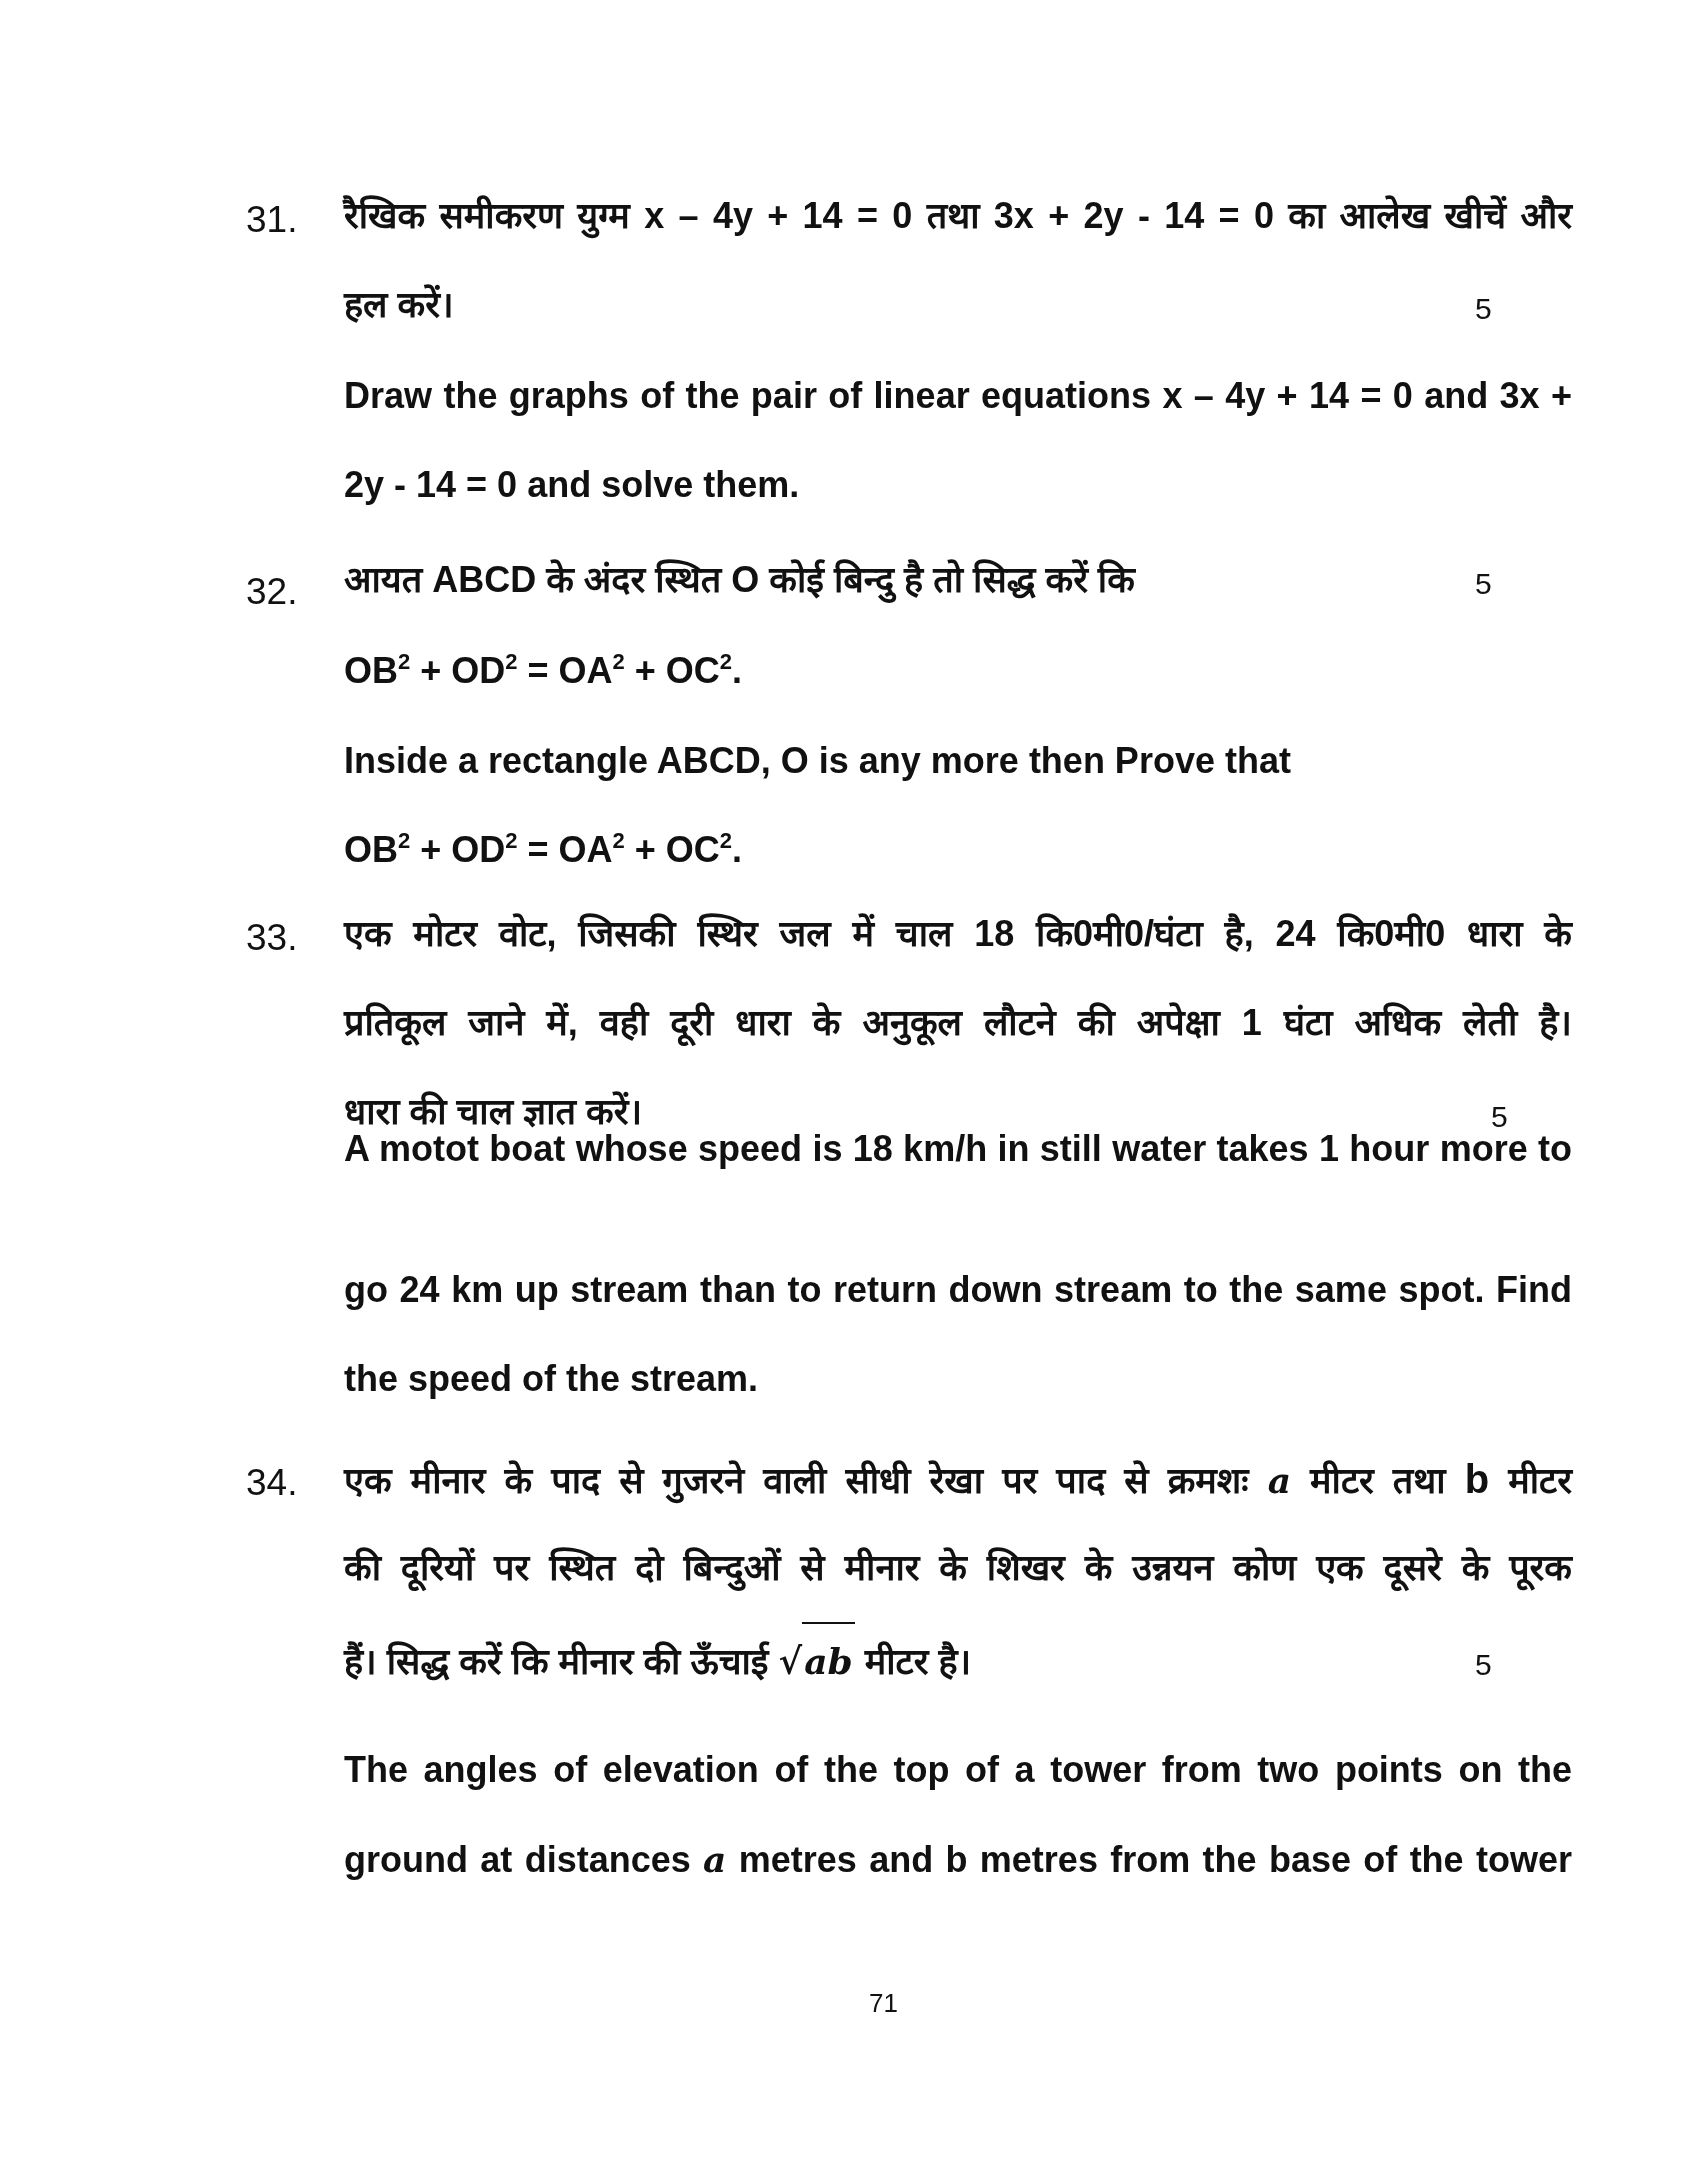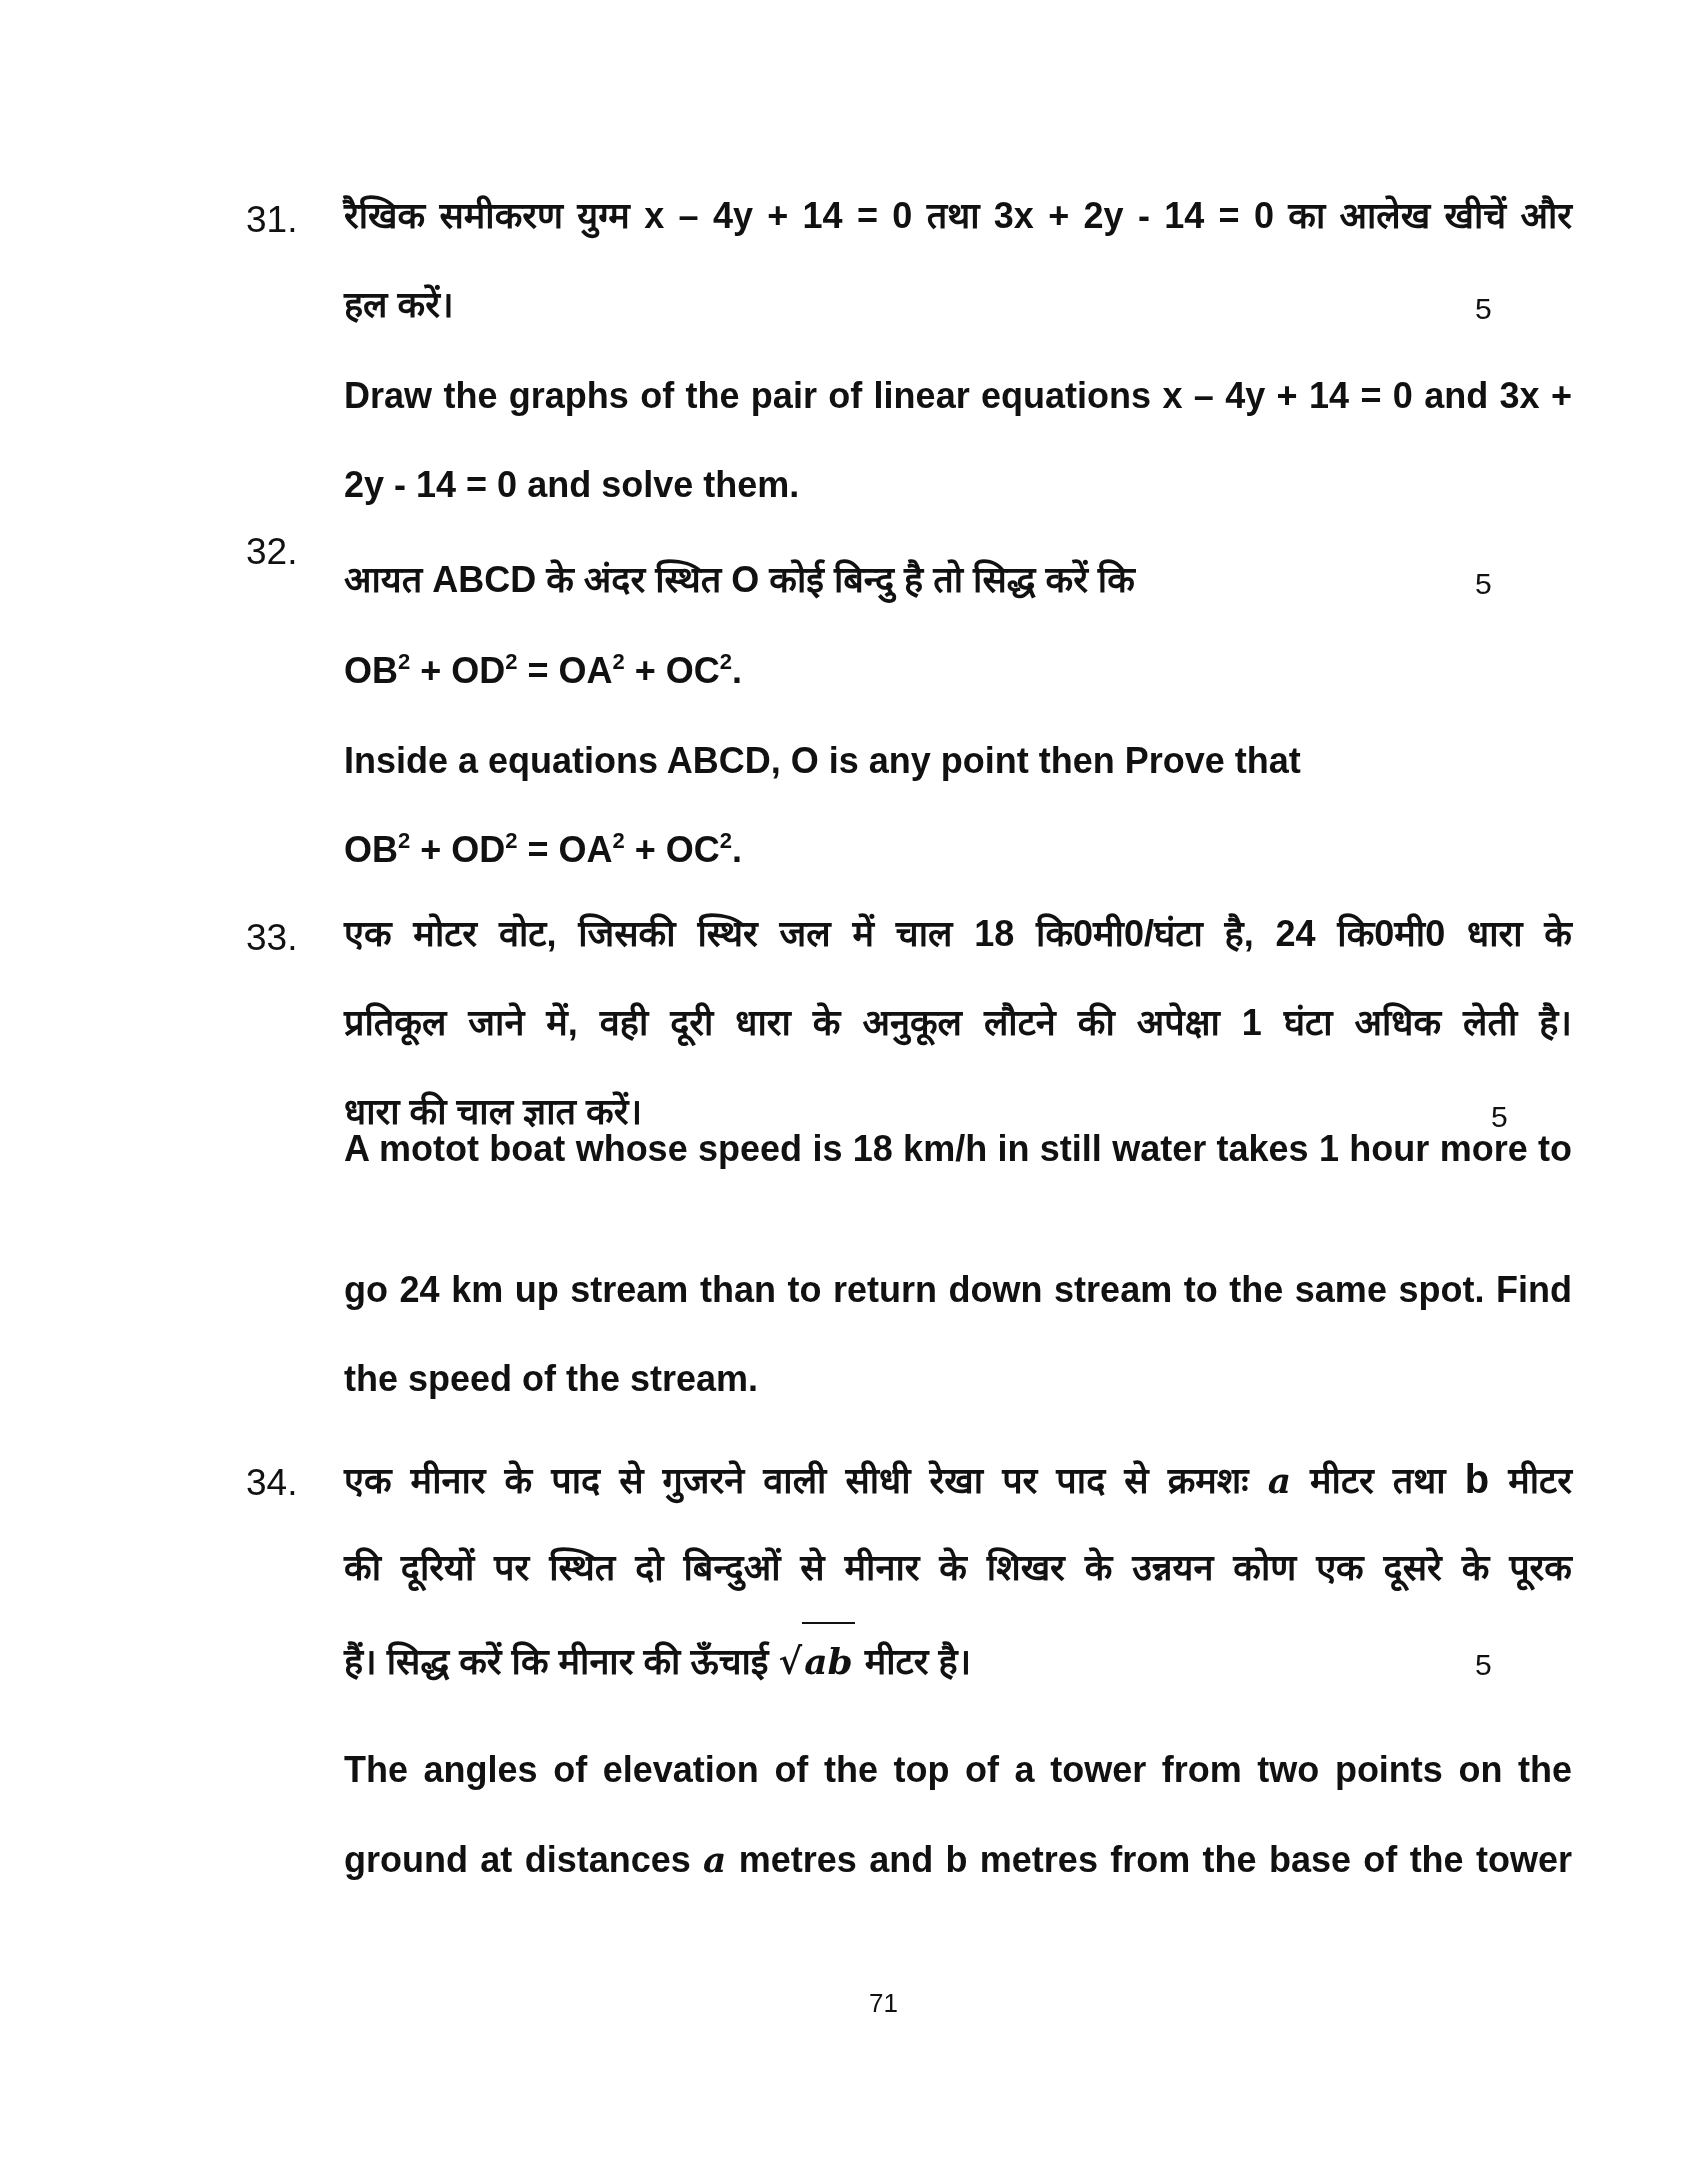--- a/index.html
+++ b/index.html
@@ -18,27 +18,27 @@
 </head>
 <body>
 
 <div class="qnum" style="top:198px;">31.</div>
 <div class="line just" style="top:194px;">रैखिक समीकरण युग्म x – 4y + 14 = 0 तथा 3x + 2y - 14 = 0 का आलेख खीचें और</div>
 <div class="line" style="top:283px;">हल करें।</div>
 <div class="marks" style="left:1475px; top:287px;">5</div>
 <div class="line just" style="top:374px;">Draw the graphs of the pair of linear equations x – 4y + 14 = 0 and 3x +</div>
 <div class="line" style="top:463px;">2y - 14 = 0 and solve them.</div>
 
-<div class="qnum" style="top:530px;">32.</div>
+<div class="qnum" style="top:570px;">32.</div>
 <div class="line" style="top:558px;">आयत ABCD के अंदर स्थित O कोई बिन्दु है तो सिद्ध करें कि</div>
 <div class="marks" style="left:1475px; top:562px;">5</div>
 <div class="line" style="top:649px;">
   <span>OB</span><sup>2</sup><span> + </span><span>OD</span><sup>2</sup><span> = </span><span>OA</span><sup>2</sup><span> + </span><span>OC</span><sup>2</sup><span>.</span>
 </div>
-<div class="line" style="top:739px;">Inside a equations ABCD, O is any point then Prove that</div>
+<div class="line" style="top:739px;">Inside a rectangle ABCD, O is any more then Prove that</div>
 <div class="line" style="top:828px;">
   <span>OB</span><sup>2</sup><span> + </span><span>OD</span><sup>2</sup><span> = </span><span>OA</span><sup>2</sup><span> + </span><span>OC</span><sup>2</sup><span>.</span>
 </div>
 
 <div class="qnum" style="top:916px;">33.</div>
 <div class="line just" style="top:912px;">एक मोटर वोट, जिसकी स्थिर जल में चाल 18 कि0मी0/घंटा है, 24 कि0मी0 धारा के</div>
 <div class="line just" style="top:1001px;">प्रतिकूल जाने में, वही दूरी धारा के अनुकूल लौटने की अपेक्षा 1 घंटा अधिक लेती है।</div>
 <div class="line" style="top:1090px;">धारा की चाल ज्ञात करें।</div>
 <div class="marks" style="left:1491px; top:1095px;">5</div>
 <div class="line just" style="top:1127px;">A motot boat whose speed is 18 km/h in still water takes 1 hour more to</div>

